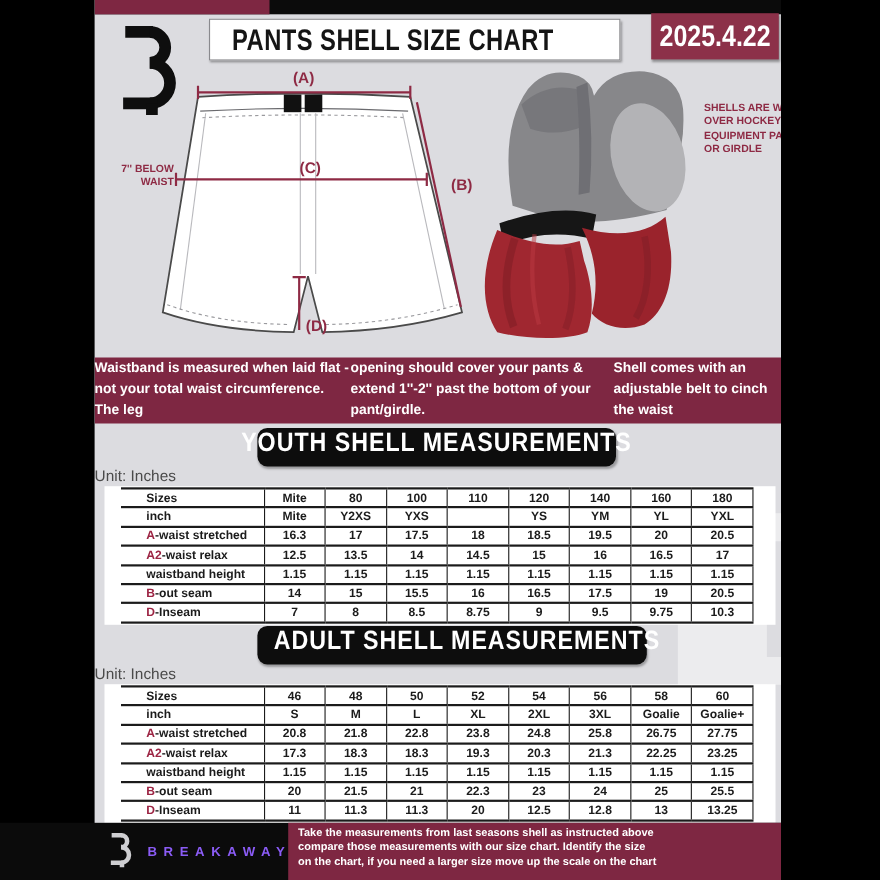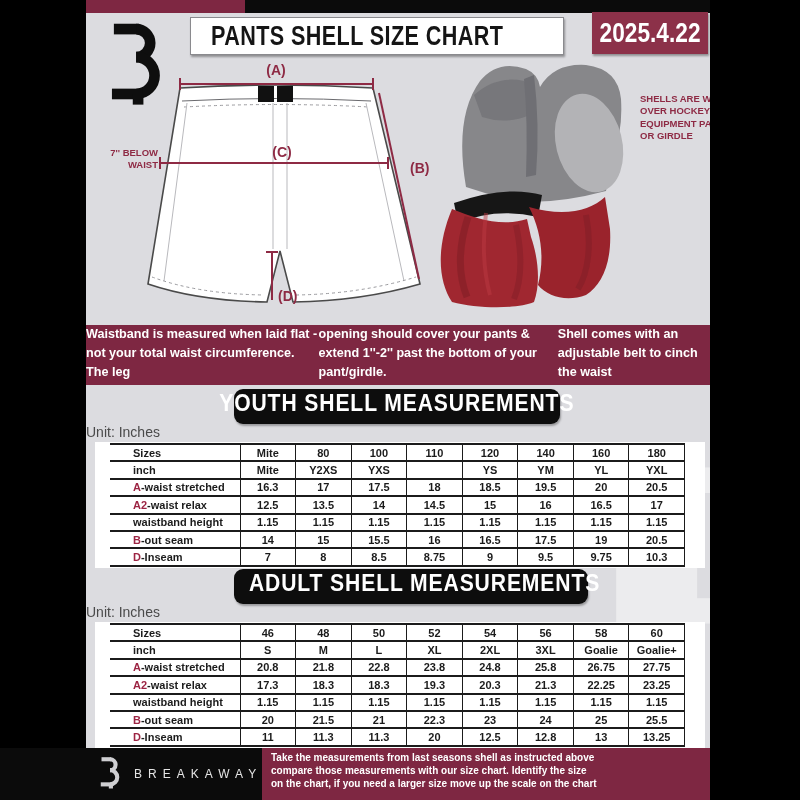--- a/index.html
+++ b/index.html
@@ -47,21 +47,21 @@
   .pfx{color:#9c2443;}
   
   .watermark{position:absolute;left:470px;top:415px;font-family:"DejaVu Serif", serif;font-weight:bold;
              font-size:430px;line-height:1;color:#ffffff;opacity:.48;z-index:1;}
   
   .footer{position:absolute;left:0;top:748px;width:710px;height:52px;background:#0b0b0b;z-index:6;}
   .footer-maroon{position:absolute;left:262px;top:0;width:448px;height:52px;background:#7e2742;
                  box-sizing:border-box;padding:4px 8px 0 9px;color:#fff;font-size:10px;
                  font-weight:bold;line-height:1.28;}
   .brand{position:absolute;left:100px;top:8px;height:36px;display:flex;align-items:center;gap:10px;}
-  .brand .b-text{color:#e5e5e5;font-size:12px;font-weight:normal;letter-spacing:6px;white-space:nowrap;}
+  .brand .b-text{color:#8b5cf6;font-size:12px;font-weight:bold;letter-spacing:6px;white-space:nowrap;}
   svg text{font-family:"Liberation Sans", sans-serif;}
 </style>
 </head>
 <body>
 
 <div class="page">
 
   <div class="watermark">B</div>
 
   <div class="ribbon-black"></div>

